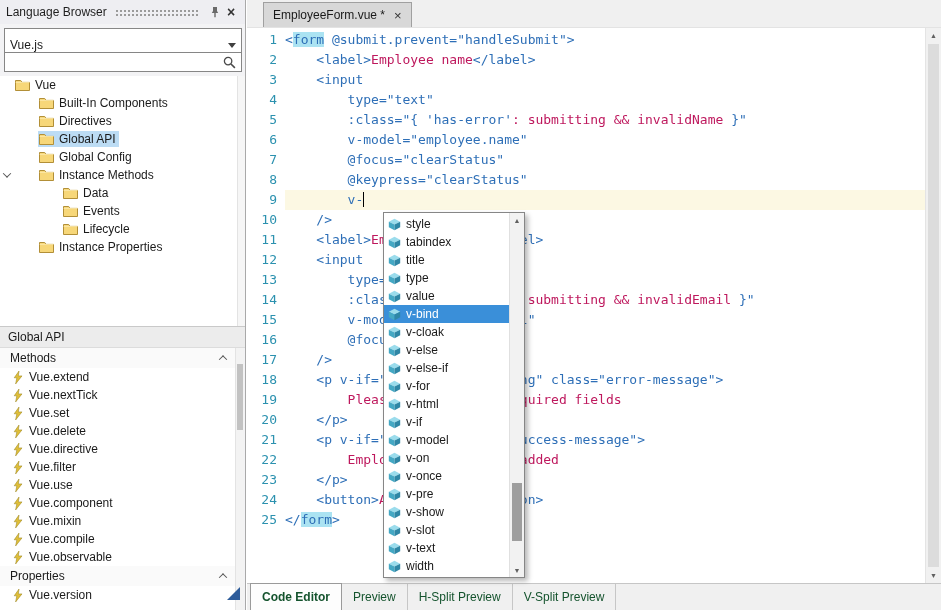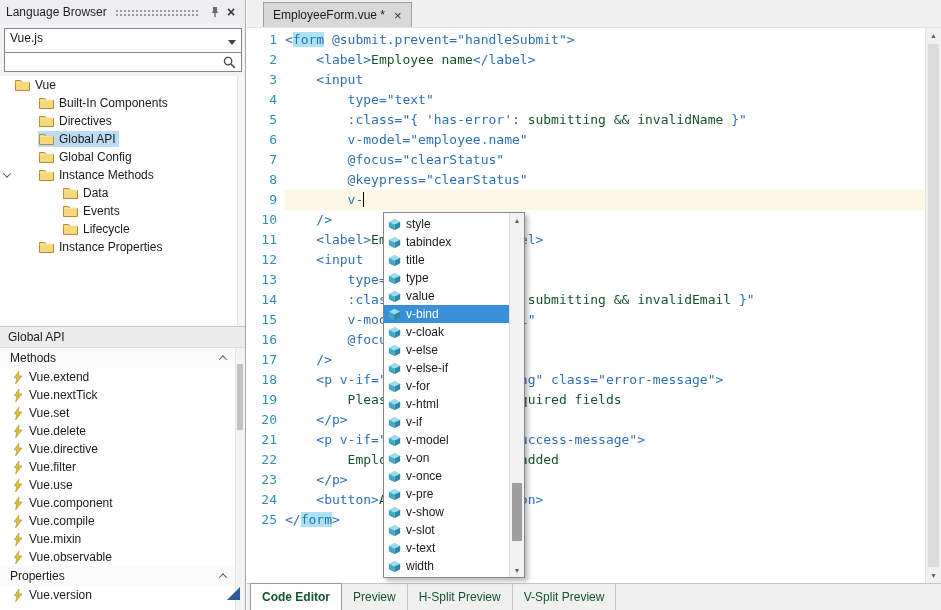--- a/index.html
+++ b/index.html
@@ -11,21 +11,21 @@
   
   .left-panel { position:absolute; left:0; top:0; width:246px; height:610px; background:#f3f3f5; border-right:1px solid #a9a9a9; }
   .panel-titlebar { position:absolute; left:0; top:0; right:0; height:24px; display:flex; align-items:center; padding:0 6px; background:#eeeef2;text-align:right; }
   .panel-title { white-space:nowrap; color:#1e1e1e; }
   .grip { flex:1; height:9px; margin:3px 8px 0 8px;
           background-image: radial-gradient(circle, #9a9a9a 1px, transparent 1.3px);
           background-size: 4px 4px; }
   .titlebar-btn { width:16px; height:16px; display:flex; align-items:center; justify-content:center; color:#444; }
   .close-x { font-size:14px; font-weight:bold; color:#333; line-height:14px; }
 
-  .combo { position:absolute; left:4px; top:28px; width:238px; height:33px; background:#fff; border:1px solid #868686; display:flex; align-items:flex-end; padding:16px 5px; }
+  .combo { position:absolute; left:4px; top:28px; width:238px; height:33px; background:#fff; border:1px solid #868686; display:flex; align-items:center; padding:16px 5px; }
   .combo-value { flex:1; }
   .chev-tri { width:0; height:0; border-left:4px solid transparent; border-right:4px solid transparent; border-top:5px solid #404040; }
 
   .searchbox { position:absolute; left:4px; top:52px; width:238px; height:20px; background:#fff; border:1px solid #868686; display:flex; align-items:center; padding:0 3px; }
   .search-field { flex:1; border:none; outline:none; font-family:"Liberation Sans",sans-serif; font-size:12px; background:transparent; height:16px; }
   .mag { display:flex; align-items:center; padding:0 2px; }
 
   .tree { position:absolute; left:0; top:76px; width:237px; height:250px; background:#fff; overflow:hidden; }
   .tree-sb { position:absolute; left:237px; top:76px; width:8px; height:250px; background:#f6f6f6; border-left:1px solid #e3e3e3; }
   .tree-row { display:flex; align-items:center; height:18px; white-space:nowrap; }
@@ -54,21 +54,21 @@
   .tab { height:25px; background:#d8d8d8; border:1px solid #a0a0a0; border-bottom:none; display:flex; align-items:center; padding:0 9px; margin-left:16px; white-space:nowrap; }
   .tab-close { margin-left:9px; font-size:13px; color:#333; line-height:13px; }
 
   .code-area { position:absolute; left:0; top:28px; right:16px; bottom:27px; display:flex; background:#fff;
                font-family:"DejaVu Sans Mono", monospace; font-size:13px; line-height:20px; overflow:hidden; }
   .gutter { width:30px; flex:none; padding-top:2px; text-align:right; color: var(--line-number, #2b91af); }
   .code-lines { flex:1; padding-top:2px; padding-left:8px; overflow:hidden; }
   .cl { height:20px; white-space:pre; }
   .cl.current { background: var(--current-line-bg, #fcf8e3); }
   .tk-m { color: var(--code-markup, #2e6fb7); }
-  .tk-t { color:#14532d; }
+  .tk-t { color:#be185d; }
   .tk-h { color: var(--code-markup, #2e6fb7); background: var(--tag-match-bg, #abe3f2); }
   .tk-cursor { display:inline-block; width:0; border-left:1.5px solid #000; height:15px; vertical-align:-3px; }
 
   .esb { position:absolute; top:28px; right:0; bottom:27px; width:16px; background:#f1f1f1; border-left:1px solid #e4e4e4; }
   .esb .arr { position:absolute; left:0; right:0; height:15px; display:flex; align-items:center; justify-content:center; font-size:7px; color:#606060; }
   .esb .arr.up { top:0; } .esb .arr.down { bottom:0; }
   .esb .thumb { position:absolute; left:2px; right:2px; top:16px; bottom:16px; background:#dcdcdc; }
 
   .completion { position:absolute; left:136px; top:212px; width:142px; display:flex; background:#fff; border:1px solid #868686; box-shadow: 3px 3px 5px rgba(0,0,0,0.28); z-index:5; }
   .completion-list { flex:1; padding:2px 0; }
@@ -323,29 +323,29 @@
             </svg>
           </span>
           <span>Vue.component</span>
         </div>
         <div class="api-row">
           <span class="api-icon">
             <svg width="10" height="13" viewBox="0 0 10 13">
               <path d="M6 0 1.2 6.8h2.6L2.6 13 9 4.9H5.4z" fill="#e0bf3a" stroke="#97801d" stroke-width=".5"></path>
             </svg>
           </span>
+          <span>Vue.mixin</span>
+        </div>
+        <div class="api-row">
+          <span class="api-icon">
+            <svg width="10" height="13" viewBox="0 0 10 13">
+              <path d="M6 0 1.2 6.8h2.6L2.6 13 9 4.9H5.4z" fill="#e0bf3a" stroke="#97801d" stroke-width=".5"></path>
+            </svg>
+          </span>
           <span>Vue.compile</span>
-        </div>
-        <div class="api-row">
-          <span class="api-icon">
-            <svg width="10" height="13" viewBox="0 0 10 13">
-              <path d="M6 0 1.2 6.8h2.6L2.6 13 9 4.9H5.4z" fill="#e0bf3a" stroke="#97801d" stroke-width=".5"></path>
-            </svg>
-          </span>
-          <span>Vue.mixin</span>
         </div>
         <div class="api-row">
           <span class="api-icon">
             <svg width="10" height="13" viewBox="0 0 10 13">
               <path d="M6 0 1.2 6.8h2.6L2.6 13 9 4.9H5.4z" fill="#e0bf3a" stroke="#97801d" stroke-width=".5"></path>
             </svg>
           </span>
           <span>Vue.observable</span>
         </div>
         <div class="group-header">

